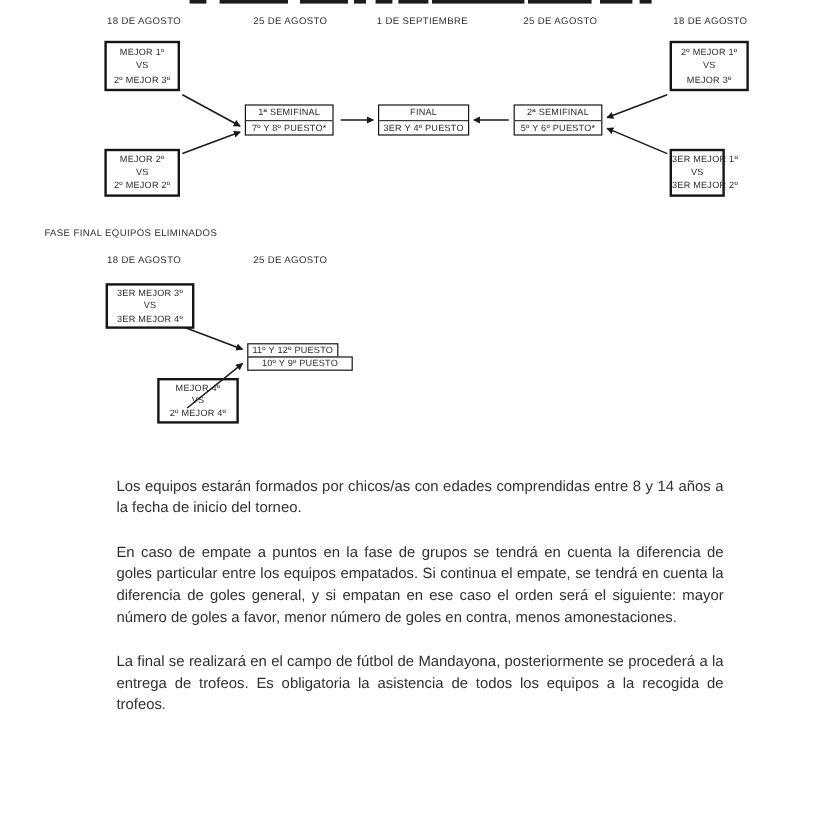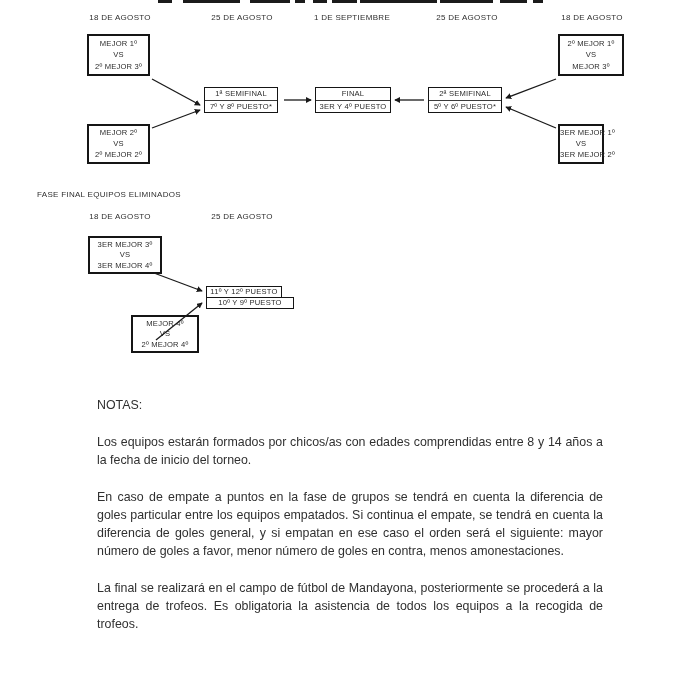--- a/index.html
+++ b/index.html
@@ -152,17 +152,16 @@
     <line x1="284" y1="100" x2="311" y2="100" marker-end="url(#ah)"></line>
     <line x1="424" y1="100" x2="395" y2="100" marker-end="url(#ah)"></line>
     <line x1="556" y1="79" x2="506" y2="98" marker-end="url(#ah)"></line>
     <line x1="556" y1="128" x2="506" y2="107" marker-end="url(#ah)"></line>
     <line x1="154" y1="273" x2="202" y2="291" marker-end="url(#ah)"></line>
     <line x1="156" y1="340" x2="202" y2="303" marker-end="url(#ah)"></line>
   </g>
 </svg>
 
 <div class="notes">
-  <div class="notes-heading">NOTAS:</div>
   <p>Los equipos estarán formados por chicos/as con edades comprendidas entre 8 y 14 años a la fecha de inicio del torneo.</p>
   <p>En caso de empate a puntos en la fase de grupos se tendrá en cuenta la diferencia de goles particular entre los equipos empatados. Si continua el empate, se tendrá en cuenta la diferencia de goles general, y si empatan en ese caso el orden será el siguiente: mayor número de goles a favor, menor número de goles en contra, menos amonestaciones.</p>
   <p>La final se realizará en el campo de fútbol de Mandayona, posteriormente se procederá a la entrega de trofeos. Es obligatoria la asistencia de todos los equipos a la recogida de trofeos.</p>
 </div>
 
 </body></html>

